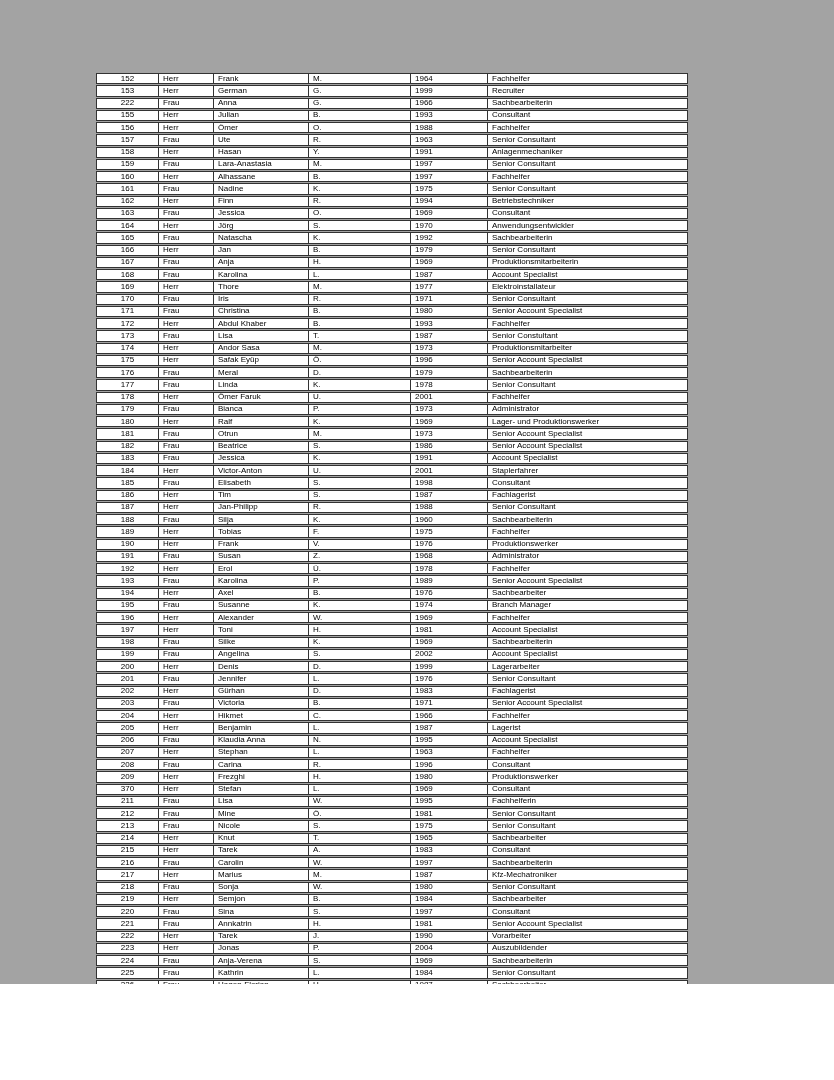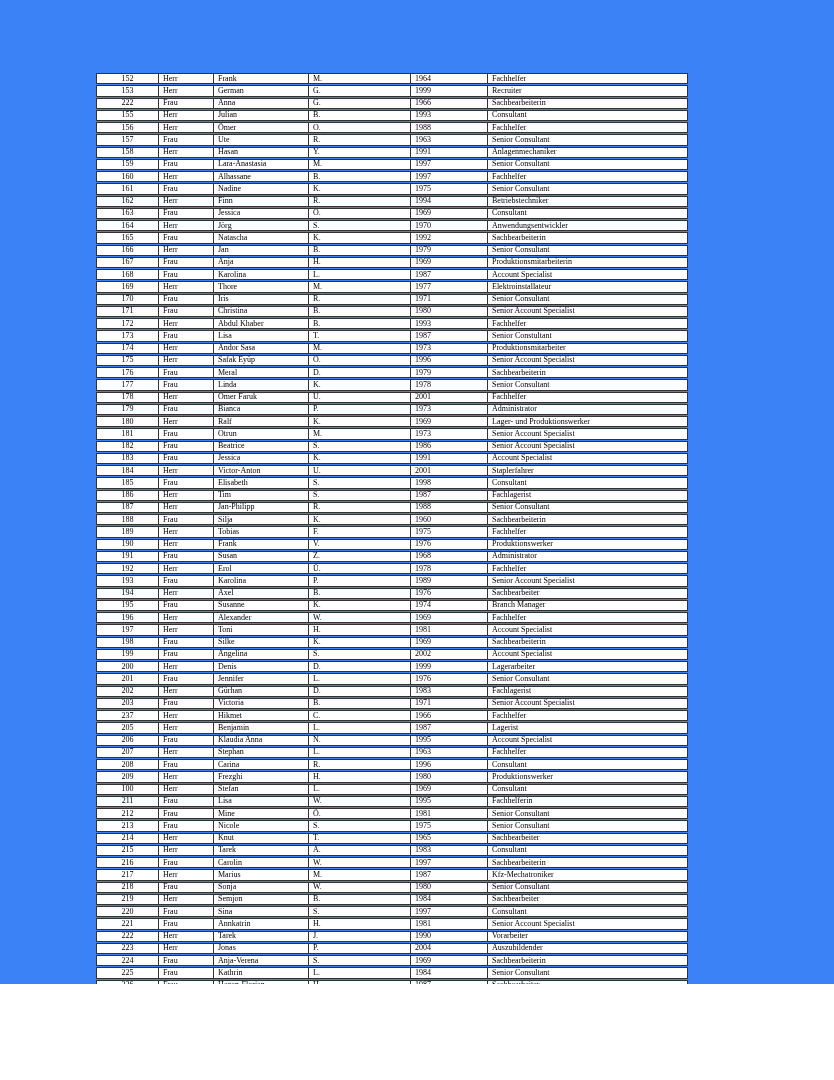--- a/index.html
+++ b/index.html
@@ -7,23 +7,22 @@
     padding: 0;
     width: 834px;
     height: 1080px;
     background: #ffffff;
     font-family: "Liberation Sans", sans-serif;
   }
   .page {
     position: relative;
     width: 834px;
     height: 984px;
-    background: #3b82f6;
+    background: #a3a3a3;
     overflow: hidden;
-    font-family: Liberation Serif, serif;
   }
   .table-wrap {
     position: absolute;
     left: 96px;
     top: 73px;
     width: 592px;
   }
   .t-row {
     display: flex;
     box-sizing: border-box;
@@ -470,21 +469,21 @@
   </div>
         <div class="t-row">
     <div class="t-cell c-id">203</div>
     <div class="t-cell c-salut">Frau</div>
     <div class="t-cell c-name">Victoria</div>
     <div class="t-cell c-initial">B.</div>
     <div class="t-cell c-year">1971</div>
     <div class="t-cell c-job">Senior Account Specialist</div>
   </div>
         <div class="t-row">
-    <div class="t-cell c-id">237</div>
+    <div class="t-cell c-id">204</div>
     <div class="t-cell c-salut">Herr</div>
     <div class="t-cell c-name">Hikmet</div>
     <div class="t-cell c-initial">C.</div>
     <div class="t-cell c-year">1966</div>
     <div class="t-cell c-job">Fachhelfer</div>
   </div>
         <div class="t-row">
     <div class="t-cell c-id">205</div>
     <div class="t-cell c-salut">Herr</div>
     <div class="t-cell c-name">Benjamin</div>
@@ -518,21 +517,21 @@
   </div>
         <div class="t-row">
     <div class="t-cell c-id">209</div>
     <div class="t-cell c-salut">Herr</div>
     <div class="t-cell c-name">Frezghi</div>
     <div class="t-cell c-initial">H.</div>
     <div class="t-cell c-year">1980</div>
     <div class="t-cell c-job">Produktionswerker</div>
   </div>
         <div class="t-row">
-    <div class="t-cell c-id">100</div>
+    <div class="t-cell c-id">370</div>
     <div class="t-cell c-salut">Herr</div>
     <div class="t-cell c-name">Stefan</div>
     <div class="t-cell c-initial">L.</div>
     <div class="t-cell c-year">1969</div>
     <div class="t-cell c-job">Consultant</div>
   </div>
         <div class="t-row">
     <div class="t-cell c-id">211</div>
     <div class="t-cell c-salut">Frau</div>
     <div class="t-cell c-name">Lisa</div>

